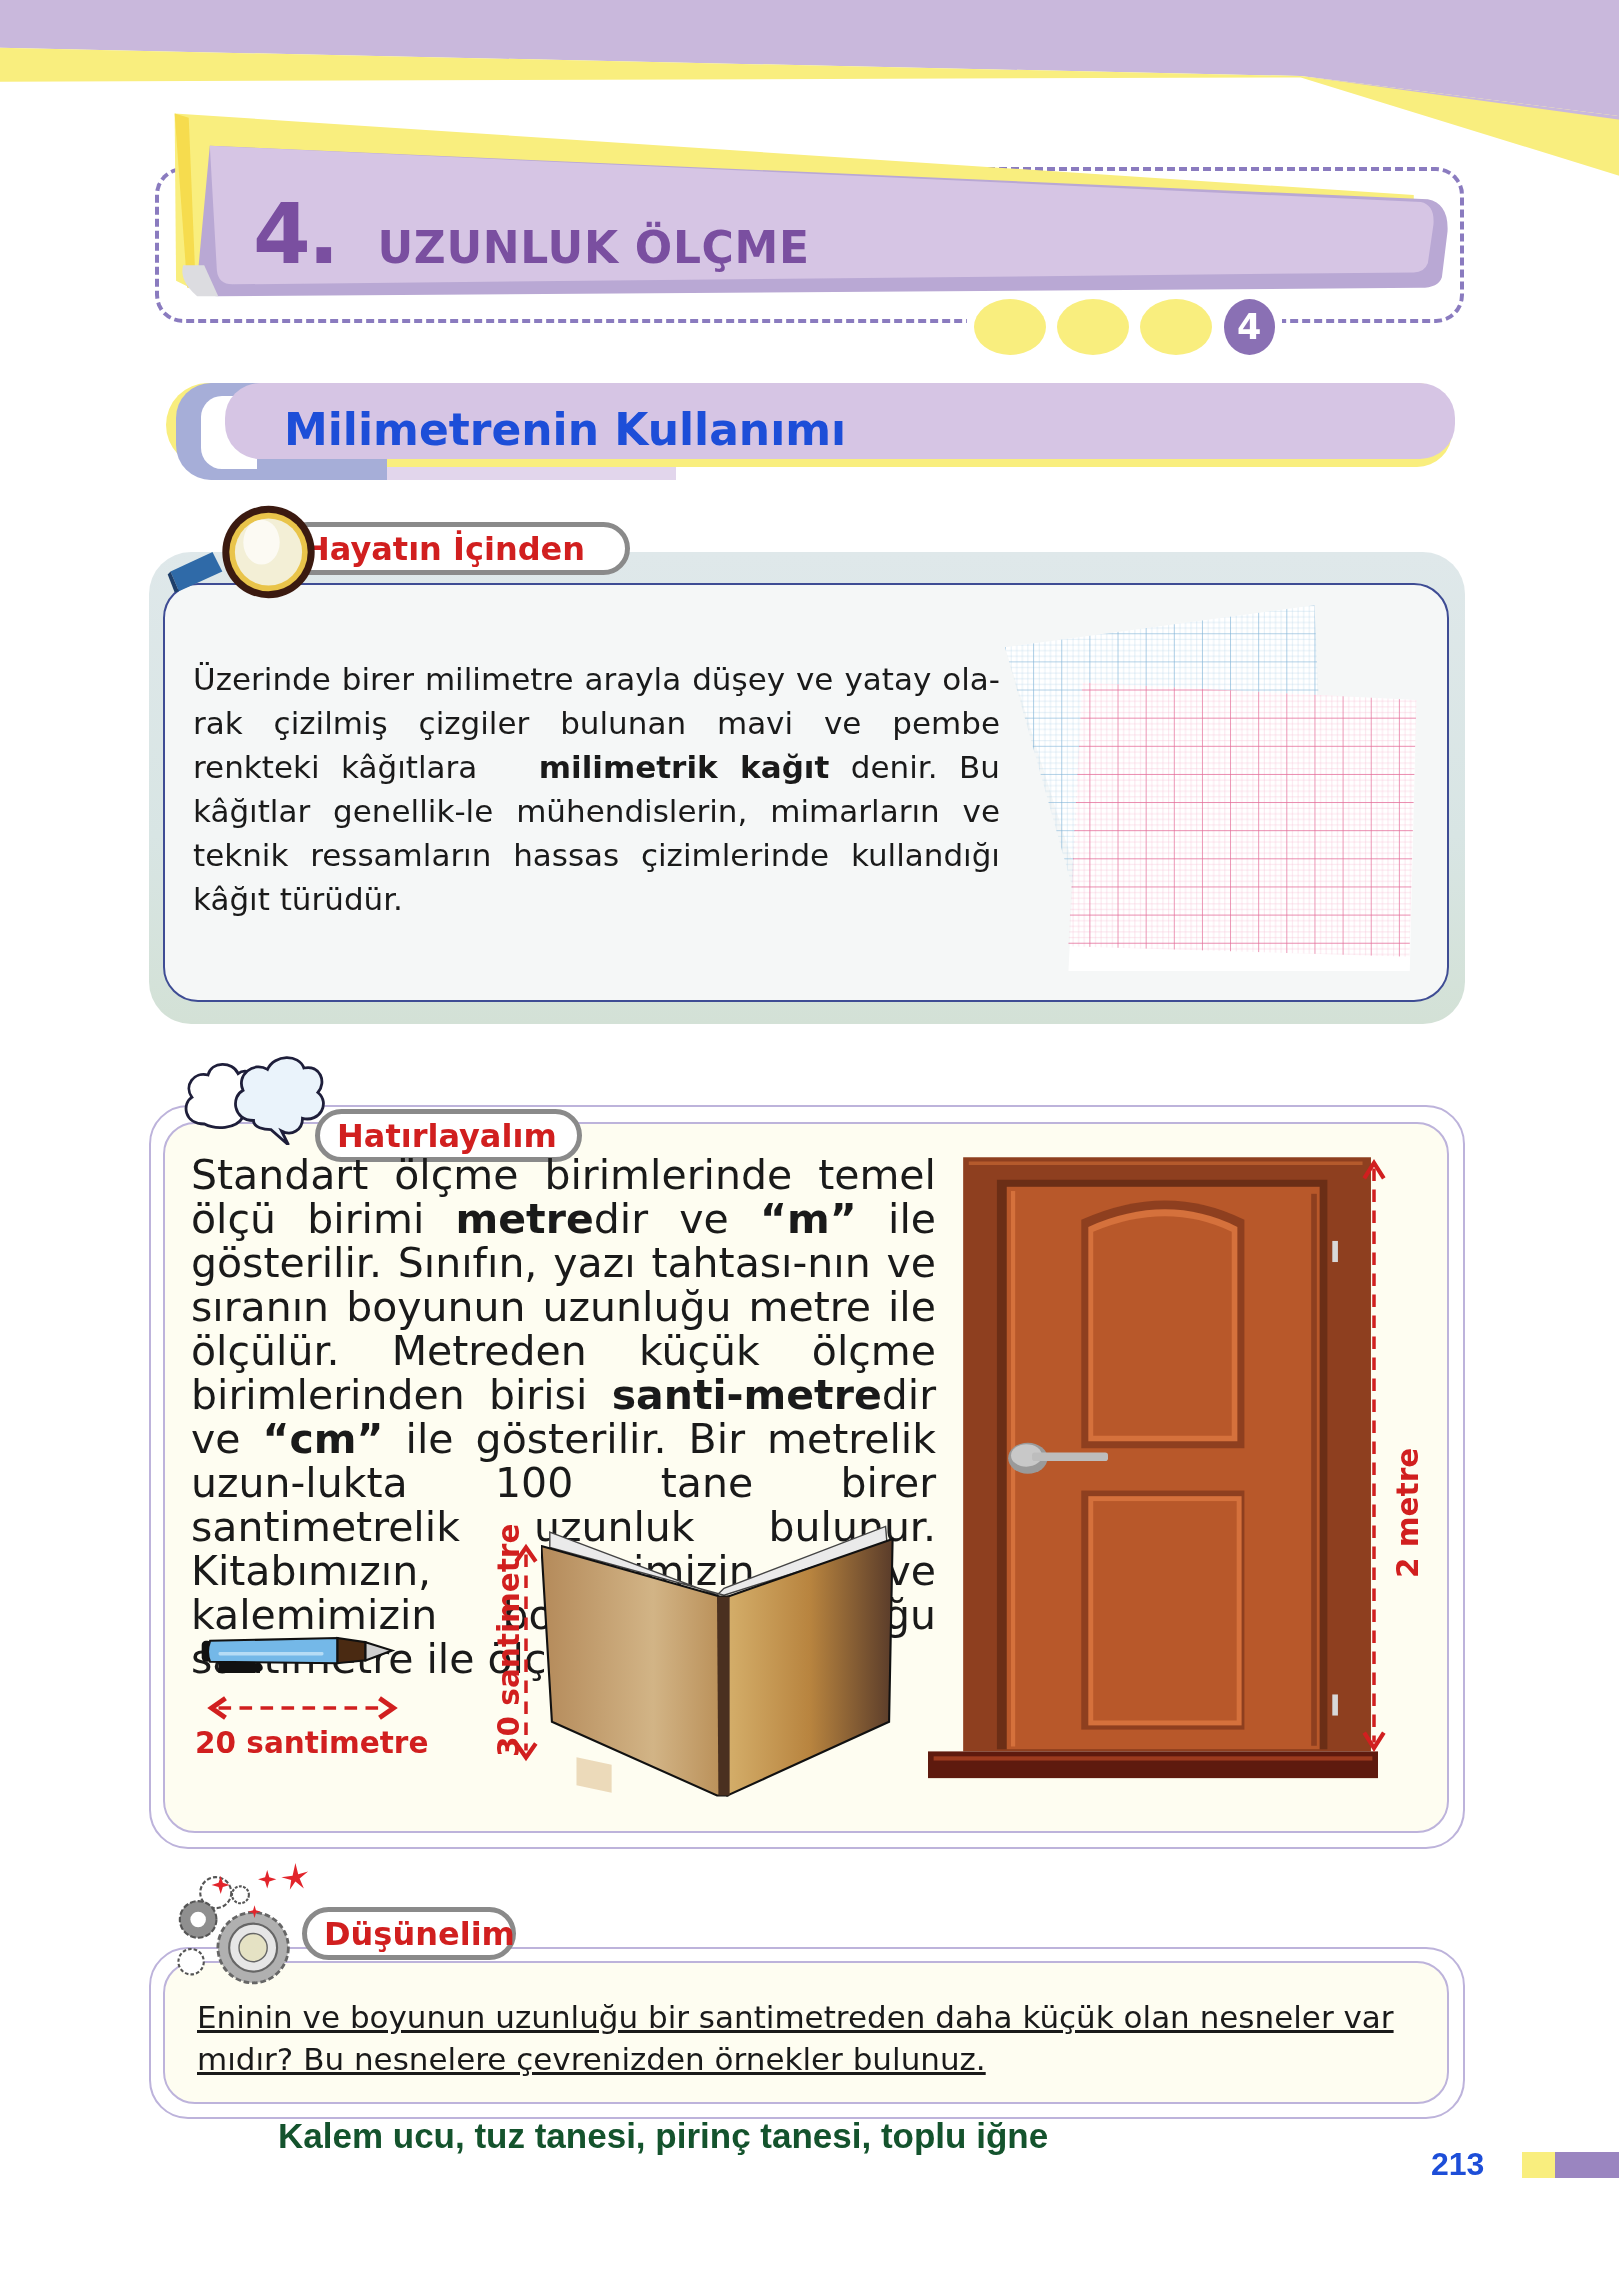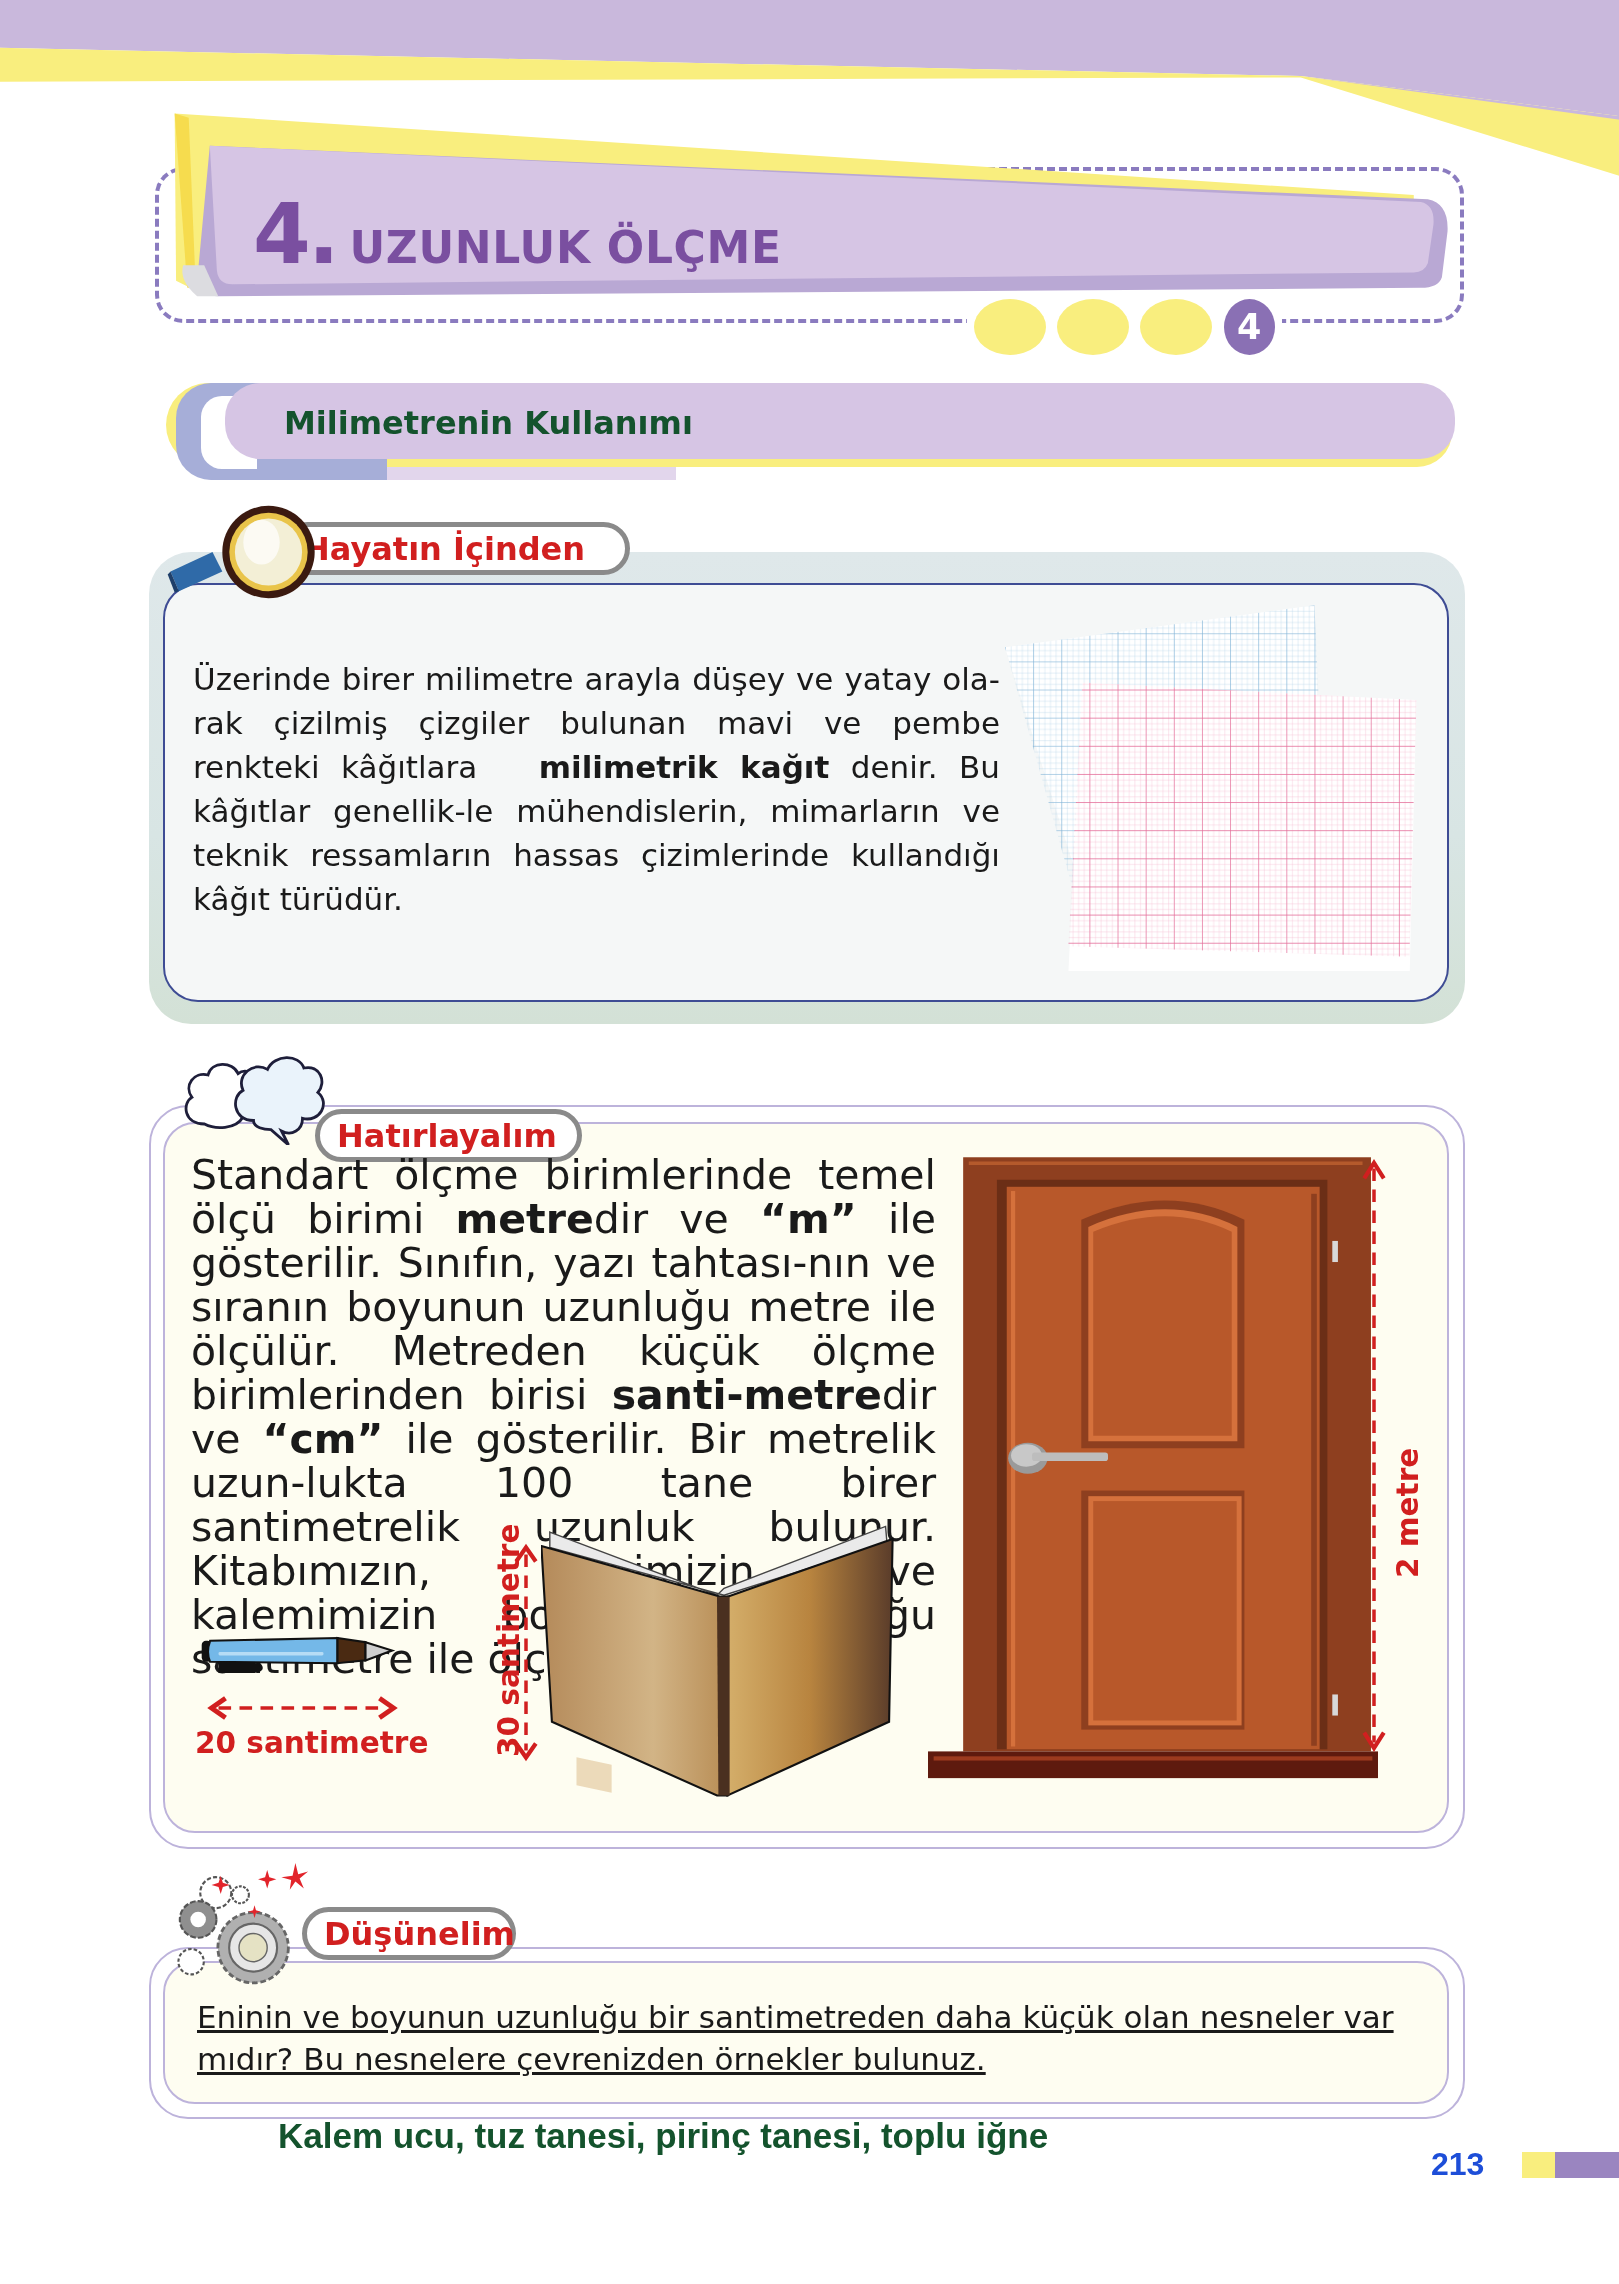--- a/index.html
+++ b/index.html
@@ -14,40 +14,40 @@
     position: absolute; left: 155px; top: 167px; width: 1309px; height: 156px;
     border: 4.9px dashed #8a7bbf; border-radius: 28px;
   }
   .chapter-ribbon { position: absolute; left: 162px; top: 112px; width: 1301px; height: 190px; }
   .chapter-title {
     position: absolute; left: 253px; top: 186px; height: 91px;
     display: flex; align-items: baseline; gap: 12.7px; color: #7a4fa0;
     font-family: "DejaVu Sans", sans-serif; font-weight: bold;
   }
   .chapter-num { font-size: 83px; letter-spacing: -2.8px; }
-  .chapter-name { font-size: 44px; letter-spacing: 0.7px; }
+  .chapter-name { font-size: 44px; letter-spacing: 0.7px; margin-left: 28px; }
   .chapter-dots {
     position: absolute; left: 967px; top: 299px; display: flex; gap: 11.2px; align-items: center;
     background: #ffffff; padding: 0 7px;
   }
   .dot { width: 72px; height: 56px; border-radius: 50%; background: #f9ee7e; }
   .dot-badge {
     width: 51px; height: 56px; border-radius: 50%; background: #8a70b4; color: #fff;
     font-weight: bold; font-size: 35px; display: flex; align-items: center; justify-content: center;
   }
 
   
   .section-bar { position: absolute; left: 166px; top: 383px; width: 1291px; height: 98px; }
   .section-bar .yellow { position: absolute; left: 0; top: 0; width: 1286px; height: 84px; border-radius: 42px 35px 35px 42px; background: #f9ee7e; }
   .section-bar .blue { position: absolute; left: 9.8px; top: 0; width: 211px; height: 97px; border-radius: 35px 0 0 35px; background: #a6aed8; }
   .section-bar .lav-under { position: absolute; left: 18.3px; top: 0; width: 492px; height: 97px; border-radius: 31px 0 0 31px; background: #e2d6ec; }
   .section-bar .white-hole { position: absolute; left: 35px; top: 12.7px; width: 56px; height: 73px; background: #fff; border-radius: 21px 0 0 21px; }
   .section-bar .main { position: absolute; left: 59px; top: 0; width: 1230px; height: 76px; border-radius: 35px; background: #d6c5e4; }
   .section-title {
-    position: absolute; left: 284px; top: 404px; font-size: 32px; font-weight: bold; color: #14532d;
+    position: absolute; left: 284px; top: 404px; font-size: 44px; font-weight: bold; color: #1d4ed8;
   }
 
   
   .box1-outer {
     position: absolute; left: 149px; top: 552px; width: 1316px; height: 472px;
     border-radius: 42px; background: linear-gradient(180deg, #dfe8ea 0%, #d8e5e4 60%, #d3e1d6 100%);
   }
   .box1-inner {
     position: absolute; left: 163px; top: 583px; width: 1286px; height: 419px;
     border: 2.8px solid #3e4c94; border-radius: 35px; background: #f5f7f7;

